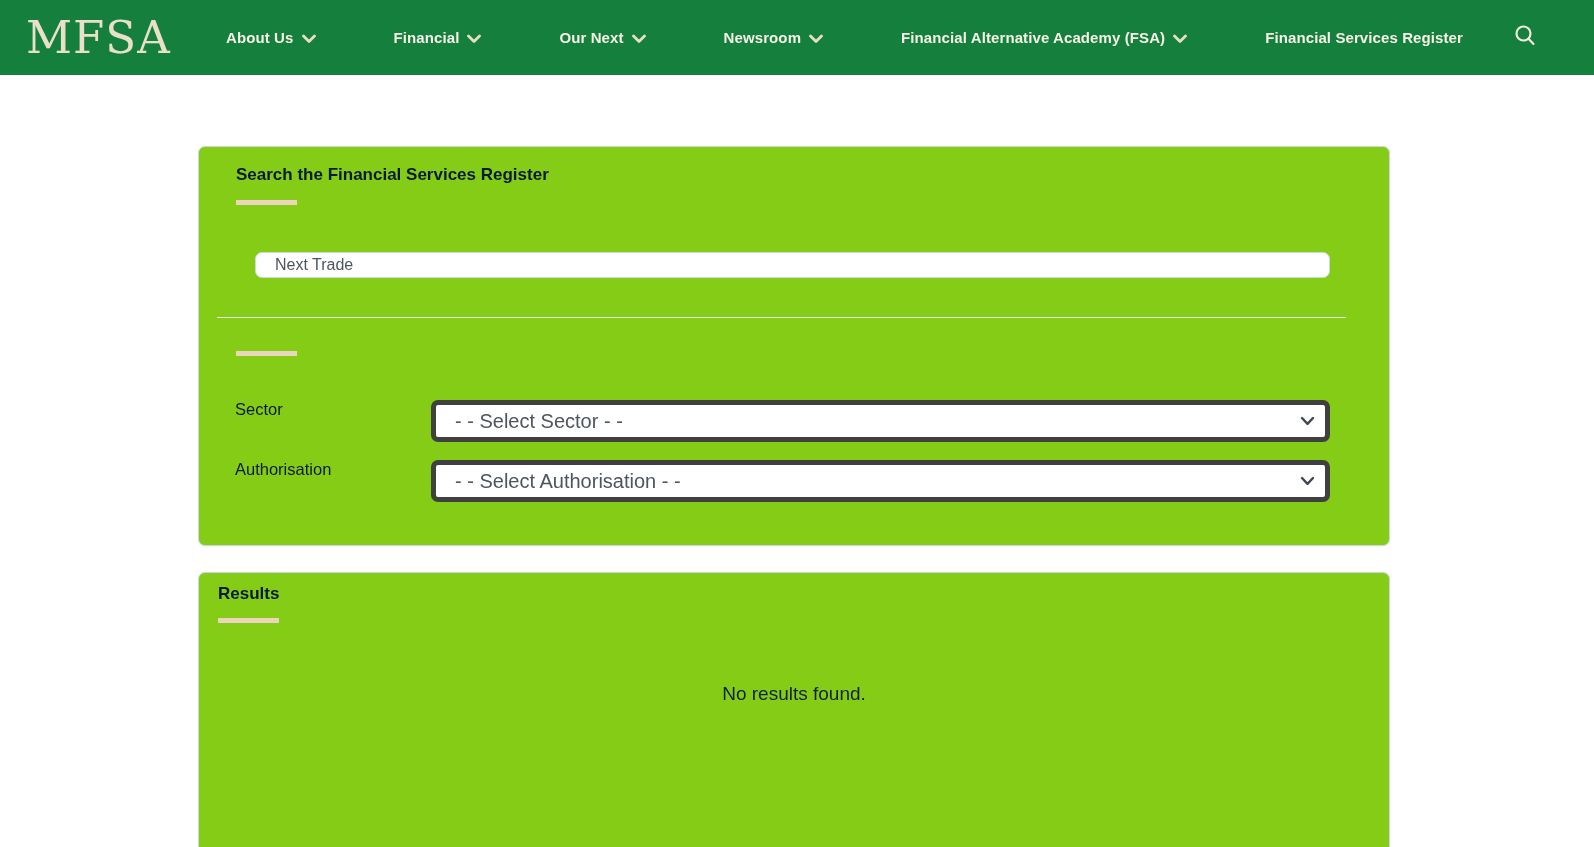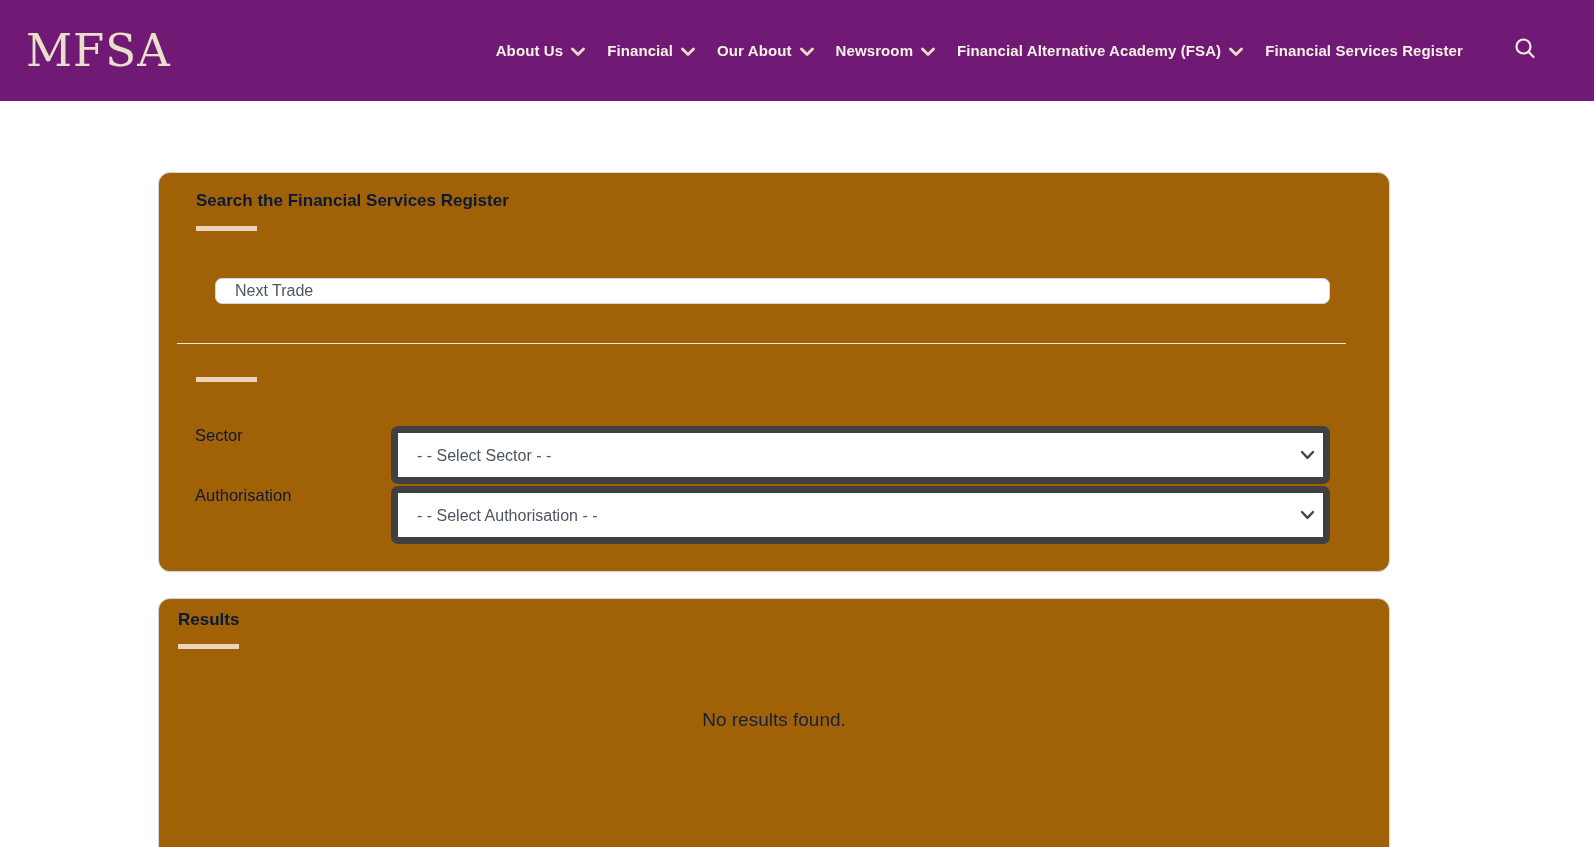--- a/index.html
+++ b/index.html
@@ -1,42 +1,43 @@
 <!DOCTYPE html>
 <html><head>
 <meta charset="utf-8">
 <style>
   * { margin: 0; padding: 0; box-sizing: border-box; }
   html, body { width: 1594px; height: 847px; overflow: hidden; background: #ffffff;
     font-family: "Liberation Sans", sans-serif; }
 
   
   .site-header {
-    height: 101px; background: #701a75; display: flex; align-items: center;
+    height: 75px; background: #15803d; display: flex; align-items: center;
     padding: 0 56px 0 26px;
   }
   .logo {
     font-family: "DejaVu Serif", "Liberation Serif", serif;
     font-size: 45px; color: #eadfca; letter-spacing: 1px; line-height: 1;
     cursor: pointer; user-select: none;
   }
-  .main-nav { margin-left: auto; display: flex; gap: 22px; }
+  .main-nav { margin-left: auto; display: flex; gap: 78px; }
   .nav-item {
     display: flex; align-items: center; gap: 8px; color: #f6f1e6;
     font-size: 15px; font-weight: 600; letter-spacing: .1px; cursor: pointer;
     white-space: nowrap;
   }
   .chev { display: inline-block; margin-top: 2px; }
   .hdr-search { margin-left: 49px; cursor: pointer; display: flex; align-items: center; }
 
   
   .content { width: 1232px; margin: 71px 0 0 158px; }
   .card {
-    background: #a16207; border: 1px solid #ccd8df; border-radius: 12px;
+    background: #84cc16; border: 1px solid #ccd8df; border-radius: 7px;
     box-shadow: 0 1px 1px rgba(13,27,62,.04);
+    margin-left: 40px;
   }
   .card-search { padding: 18px 0 43px 0; }
   .section-head { margin-left: 37px; }
   .section-title { font-size: 17px; font-weight: 700; color: #0a1a38; }
   .tan-bar { width: 61px; height: 5px; background: #ead6bc; margin-top: 15px; }
 
   .search-row { margin: 47px 59px 0 56px; }
   .search-input {
     width: 100%; height: 26px; border: 1px solid #ced9de; border-radius: 7px;
     padding: 0 19px; font-size: 16px; color: #4d5560; outline: none;
@@ -45,22 +46,22 @@
 
   .divider { border: none; border-top: 1px solid #e3e7ea; margin: 39px 43px 0 18px; }
   .alt-head { margin-top: 33px; }
 
   .form-rows { margin: 44px 59px 0 36px; }
   .form-row { display: flex; align-items: flex-start; height: 42px; margin-bottom: 18px; }
   .form-row:last-child { margin-bottom: 0; }
   .field-label { width: 196px; font-size: 16.5px; color: #0e1a30; flex: none; }
   .select-wrap { flex: 1; position: relative; }
   .field-select {
-    width: 100%; height: 58px; border: 7px solid #404040; border-radius: 7px;
-    padding: 0 40px 0 19px; font-size: 16px; color: #4d5560; background: #fff;
+    width: 100%; height: 42px; border: 5px solid #404040; border-radius: 7px;
+    padding: 0 40px 0 19px; font-size: 20px; color: #4d5560; background: #fff;
     appearance: none; -webkit-appearance: none; -moz-appearance: none; outline: none;
     font-family: "Liberation Sans", sans-serif; cursor: pointer;
   }
   .select-chev {
     position: absolute; right: 15px; top: 50%; transform: translateY(-50%);
     pointer-events: none; display: flex;
   }
 
   .card-results { margin-top: 26px; height: 420px; padding: 11px 19px; }
   .empty-msg { text-align: center; margin-top: 60px; font-size: 19px; color: #14213c; }
@@ -82,21 +83,21 @@
     </div>
     <div class="nav-item">
       <span>Financial</span>
       <span class="chev">
         <svg width="14" height="10" viewBox="0 0 14 10">
             <path d="M1.5 2 L7 7.5 L12.5 2" fill="none" stroke="#e9ddc4" stroke-width="2.8" stroke-linecap="round" stroke-linejoin="round"></path>
           </svg>
       </span>
     </div>
     <div class="nav-item">
-      <span>Our About</span>
+      <span>Our Next</span>
       <span class="chev">
         <svg width="14" height="10" viewBox="0 0 14 10">
             <path d="M1.5 2 L7 7.5 L12.5 2" fill="none" stroke="#e9ddc4" stroke-width="2.8" stroke-linecap="round" stroke-linejoin="round"></path>
           </svg>
       </span>
     </div>
     <div class="nav-item">
       <span>Newsroom</span>
       <span class="chev">
         <svg width="14" height="10" viewBox="0 0 14 10">

